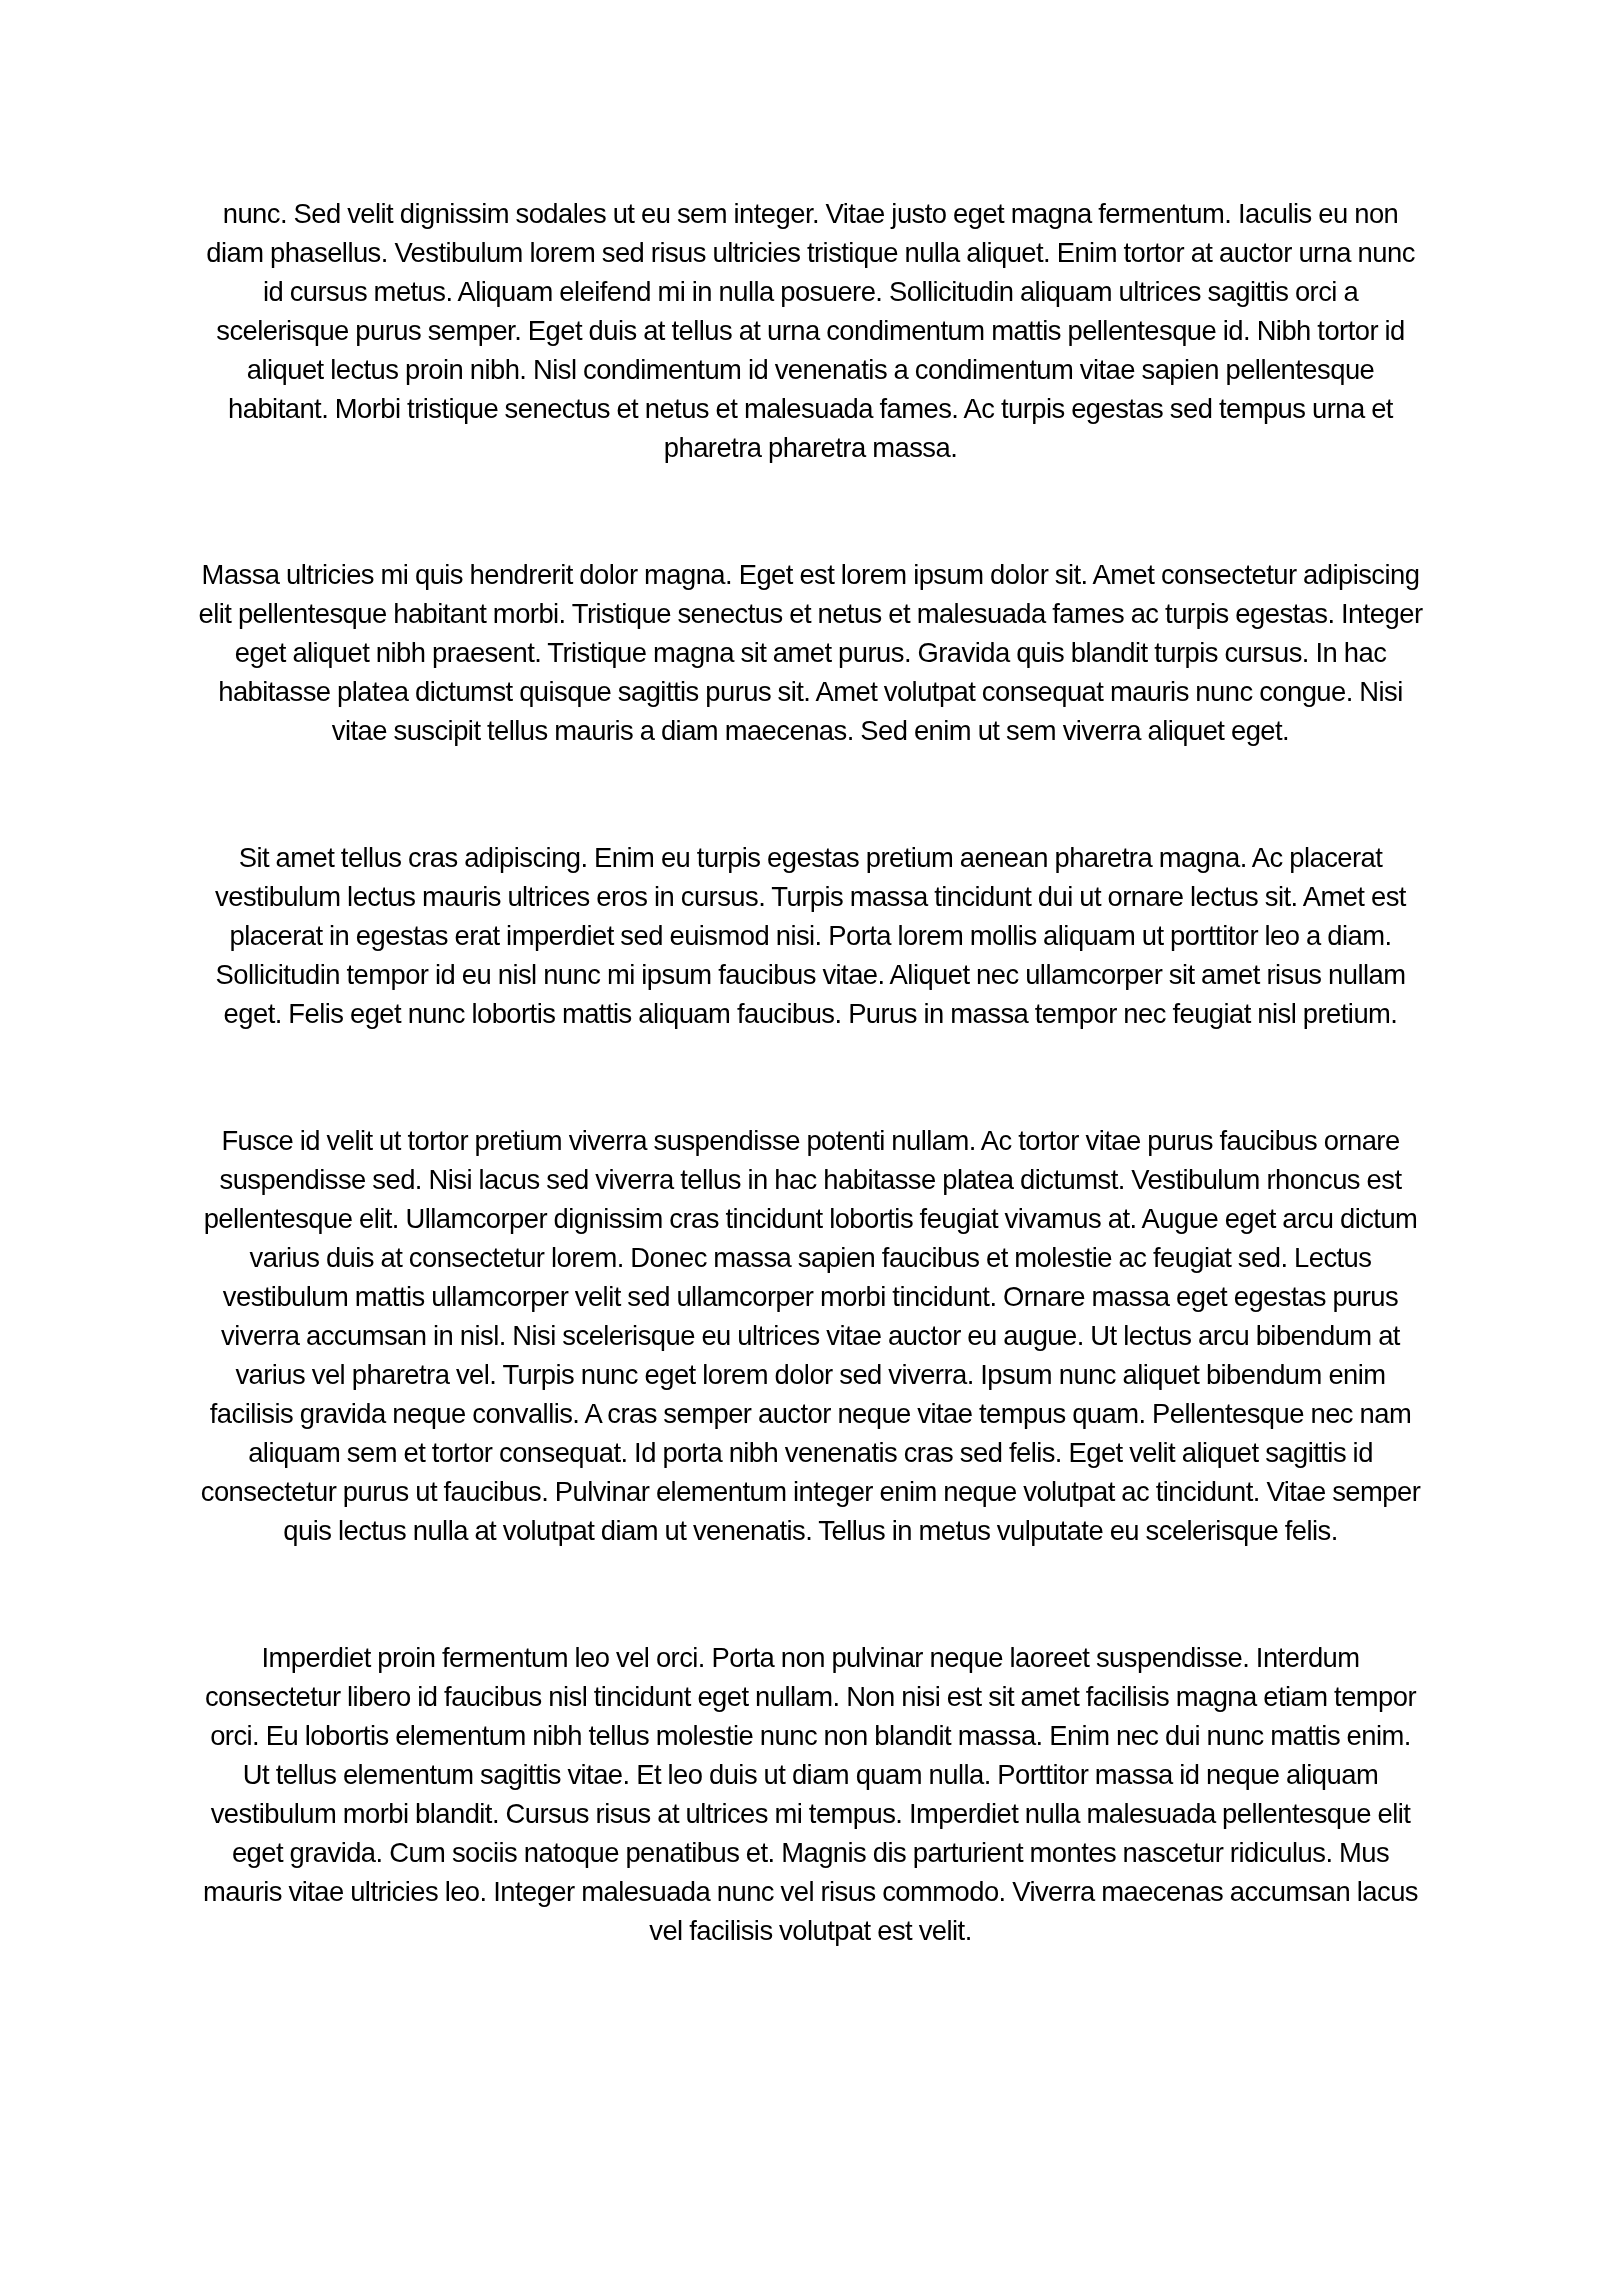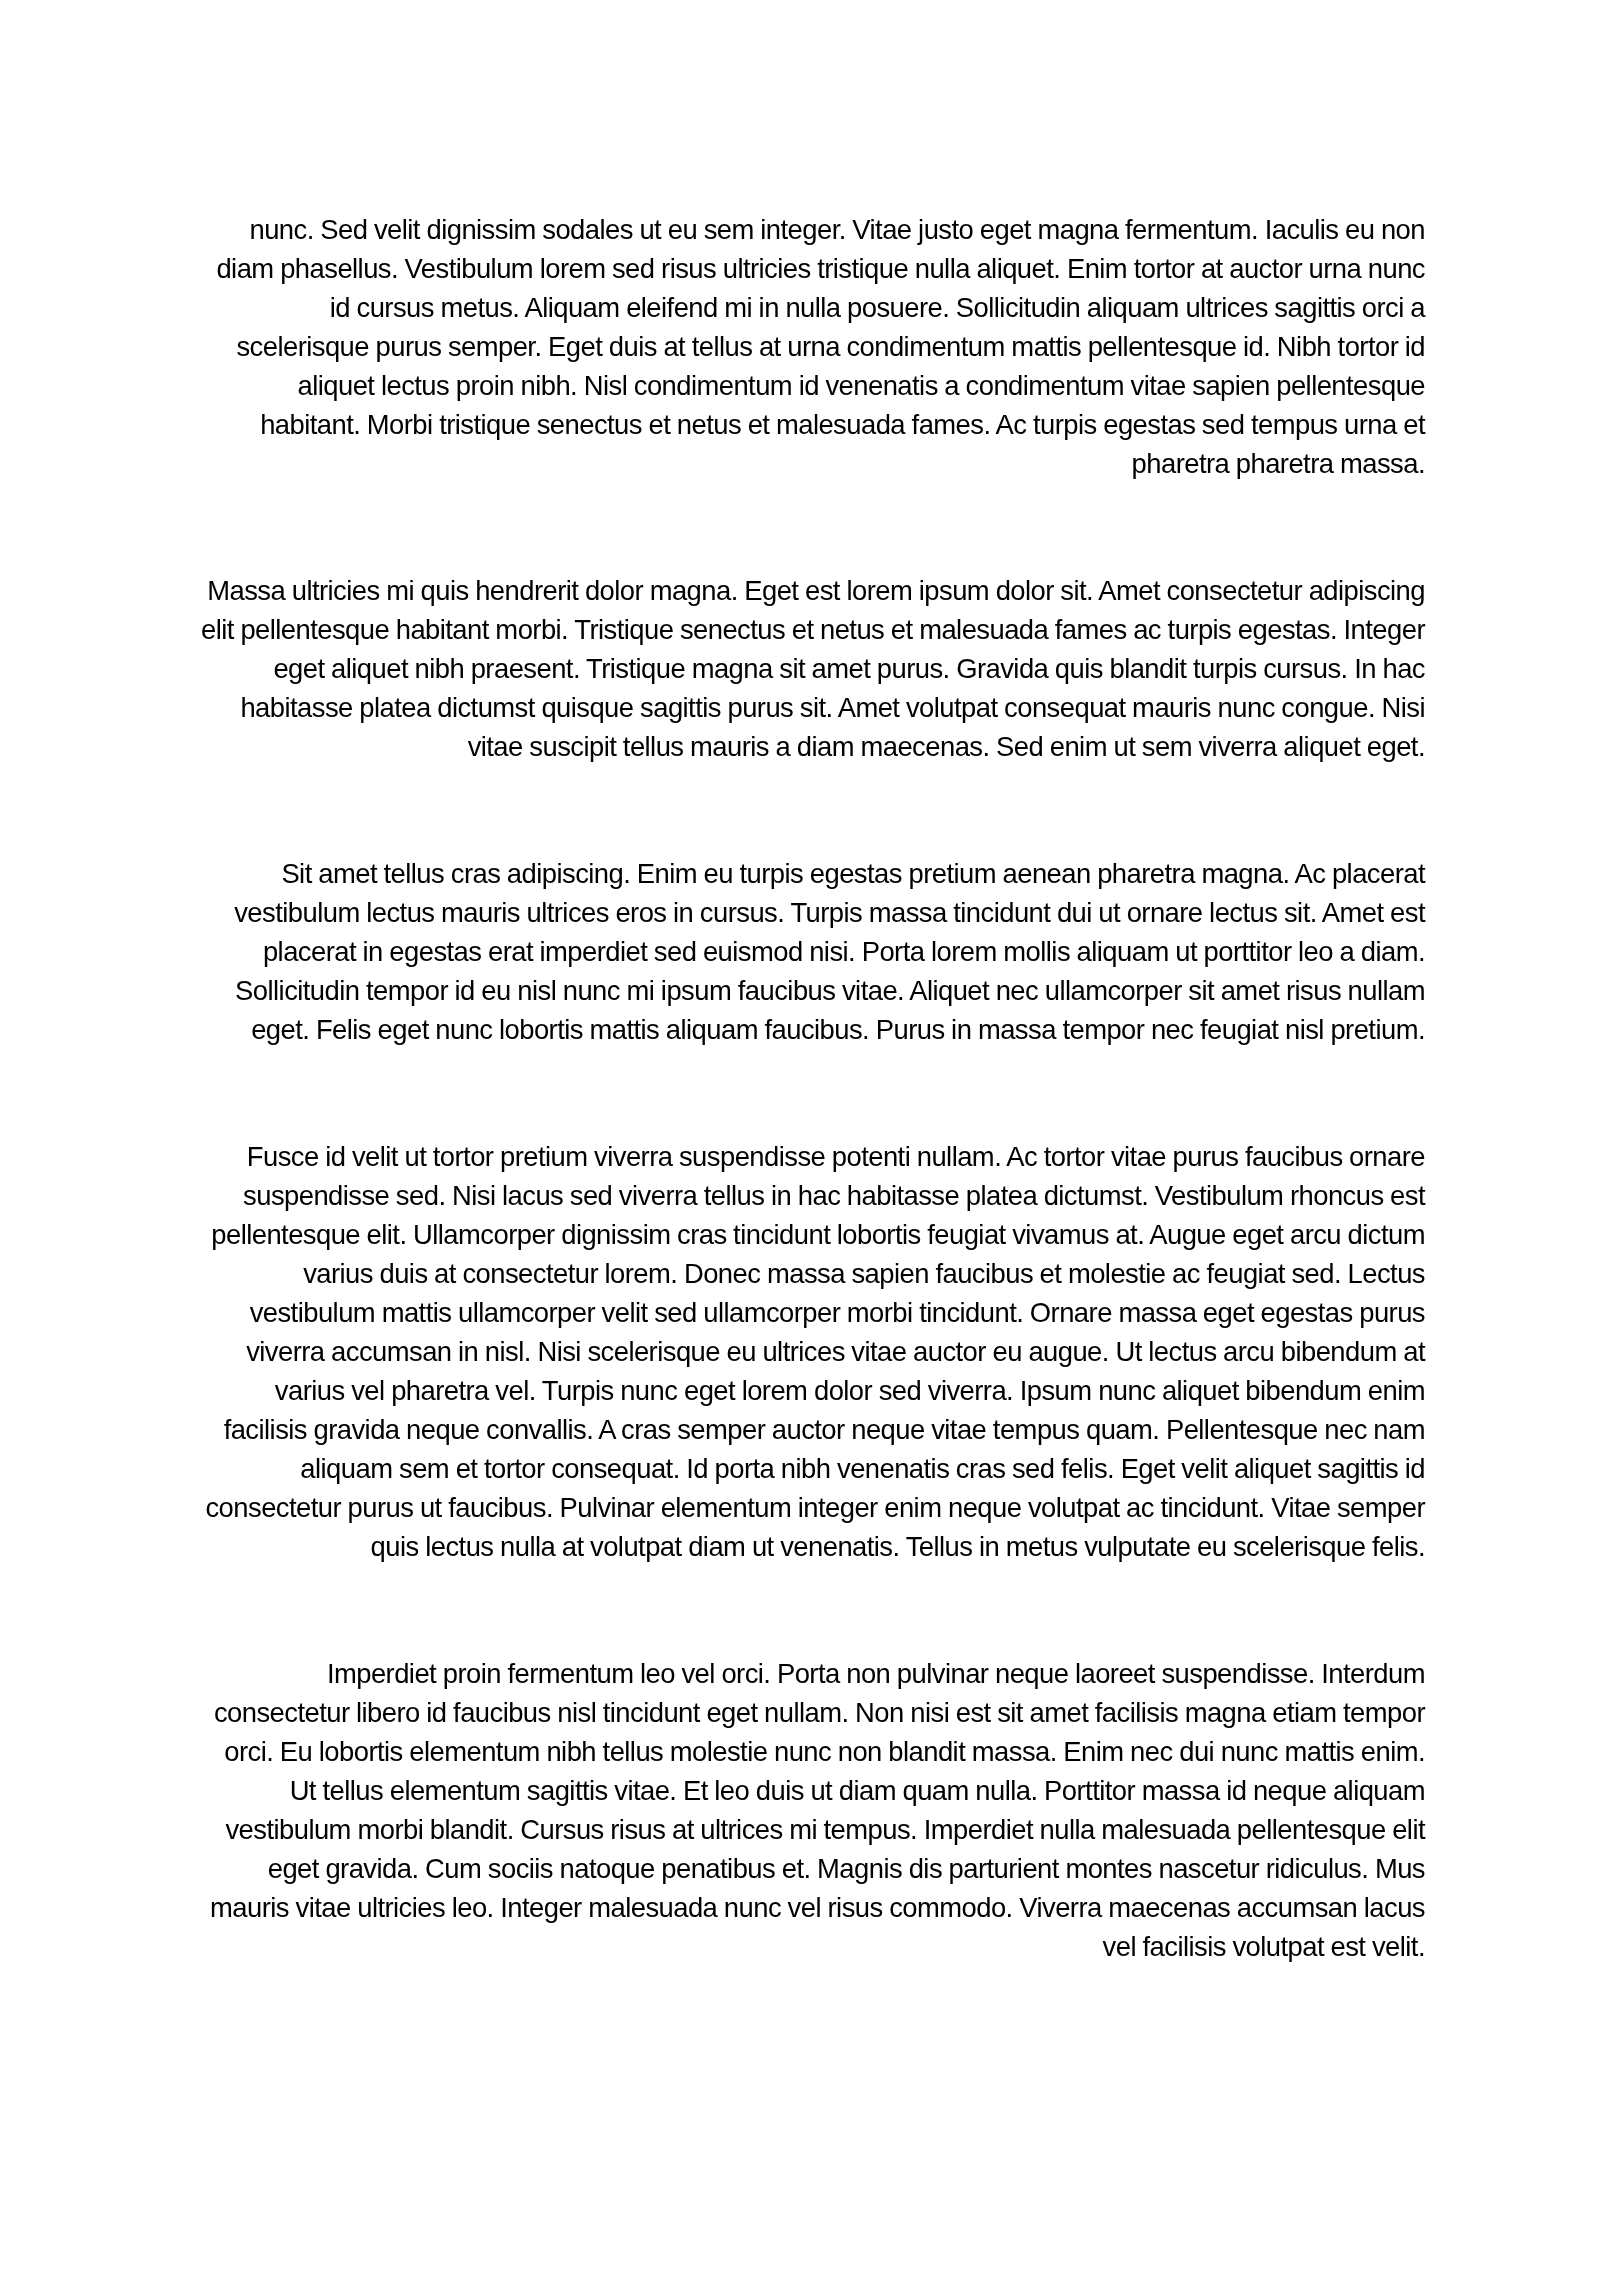--- a/index.html
+++ b/index.html
@@ -18,26 +18,26 @@
     position: absolute;
     inset: 0;
     background: var(--page-bg, #ffffff);
     box-sizing: border-box;
     padding: 194px 196px 0 196px;
   }
   .text-column {
     width: 1229px;
   }
   .para {
-    margin: 16px 0 88px 0;
+    margin: 0 0 88px 0;
     font-size: 27.4px;
     letter-spacing: -0.02em;
     line-height: 39px;
     color: var(--text-color, #000000);
-    text-align: right;
+    text-align: center;
     word-spacing: -0.5px;
   }
   .para:last-child {
     margin-bottom: 0;
   }
 </style>
 </head>
 <body>
 
 <div class="page">

